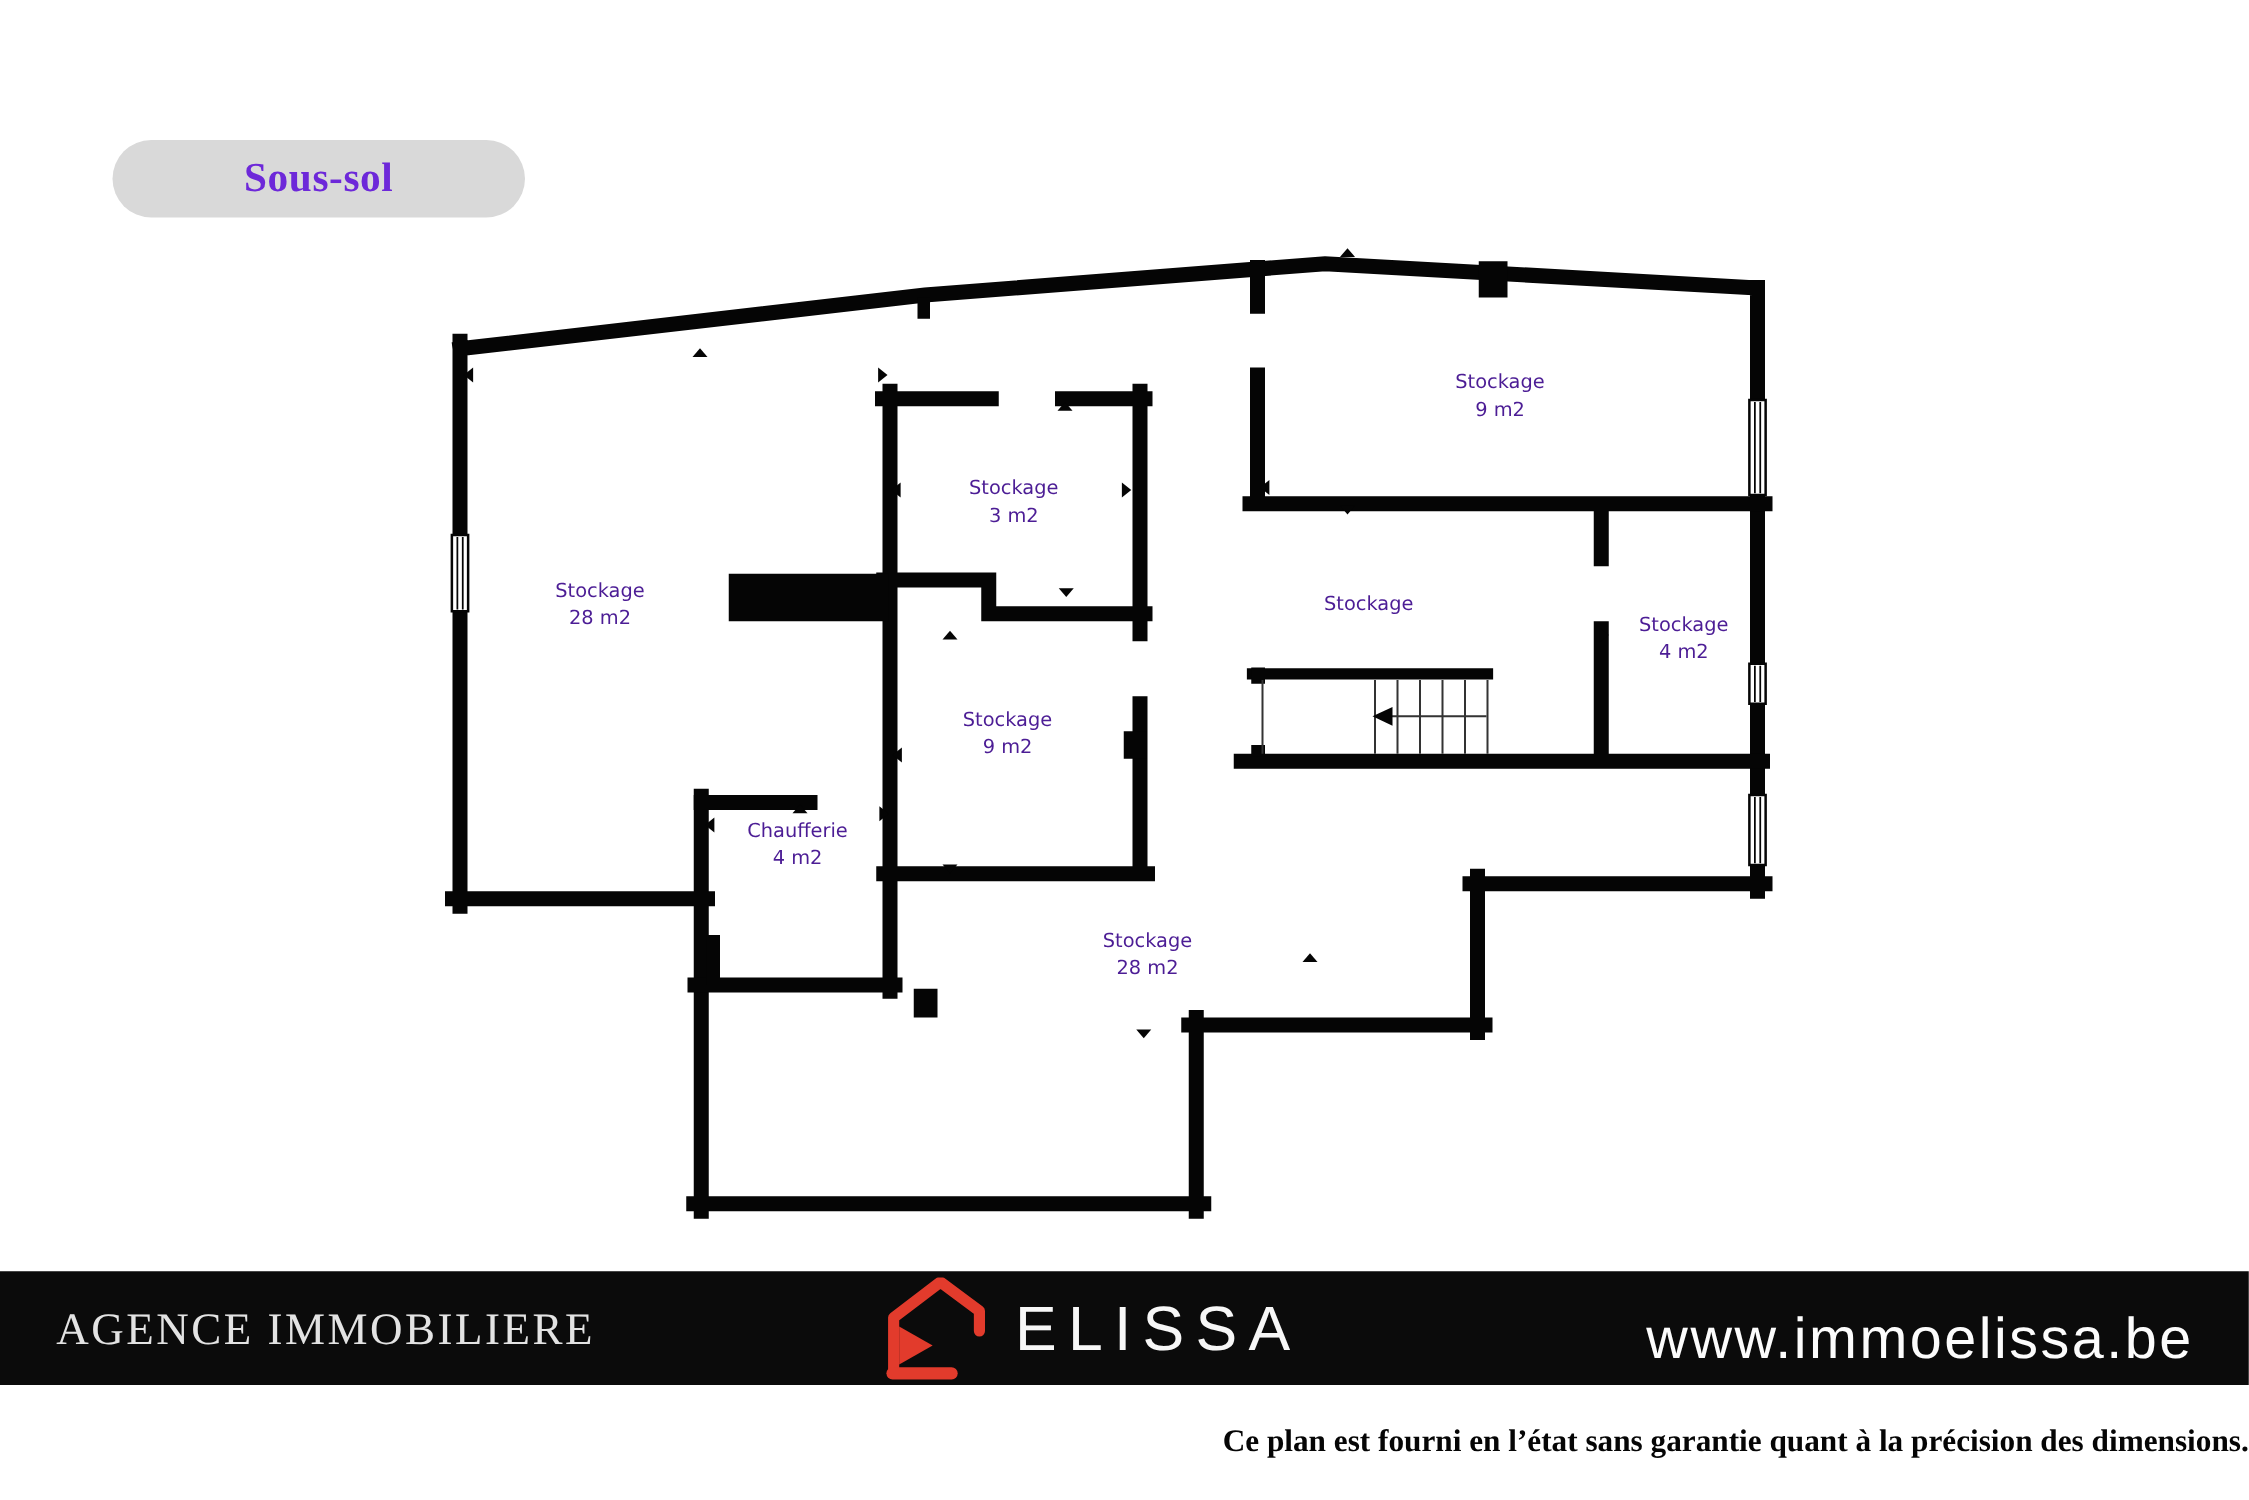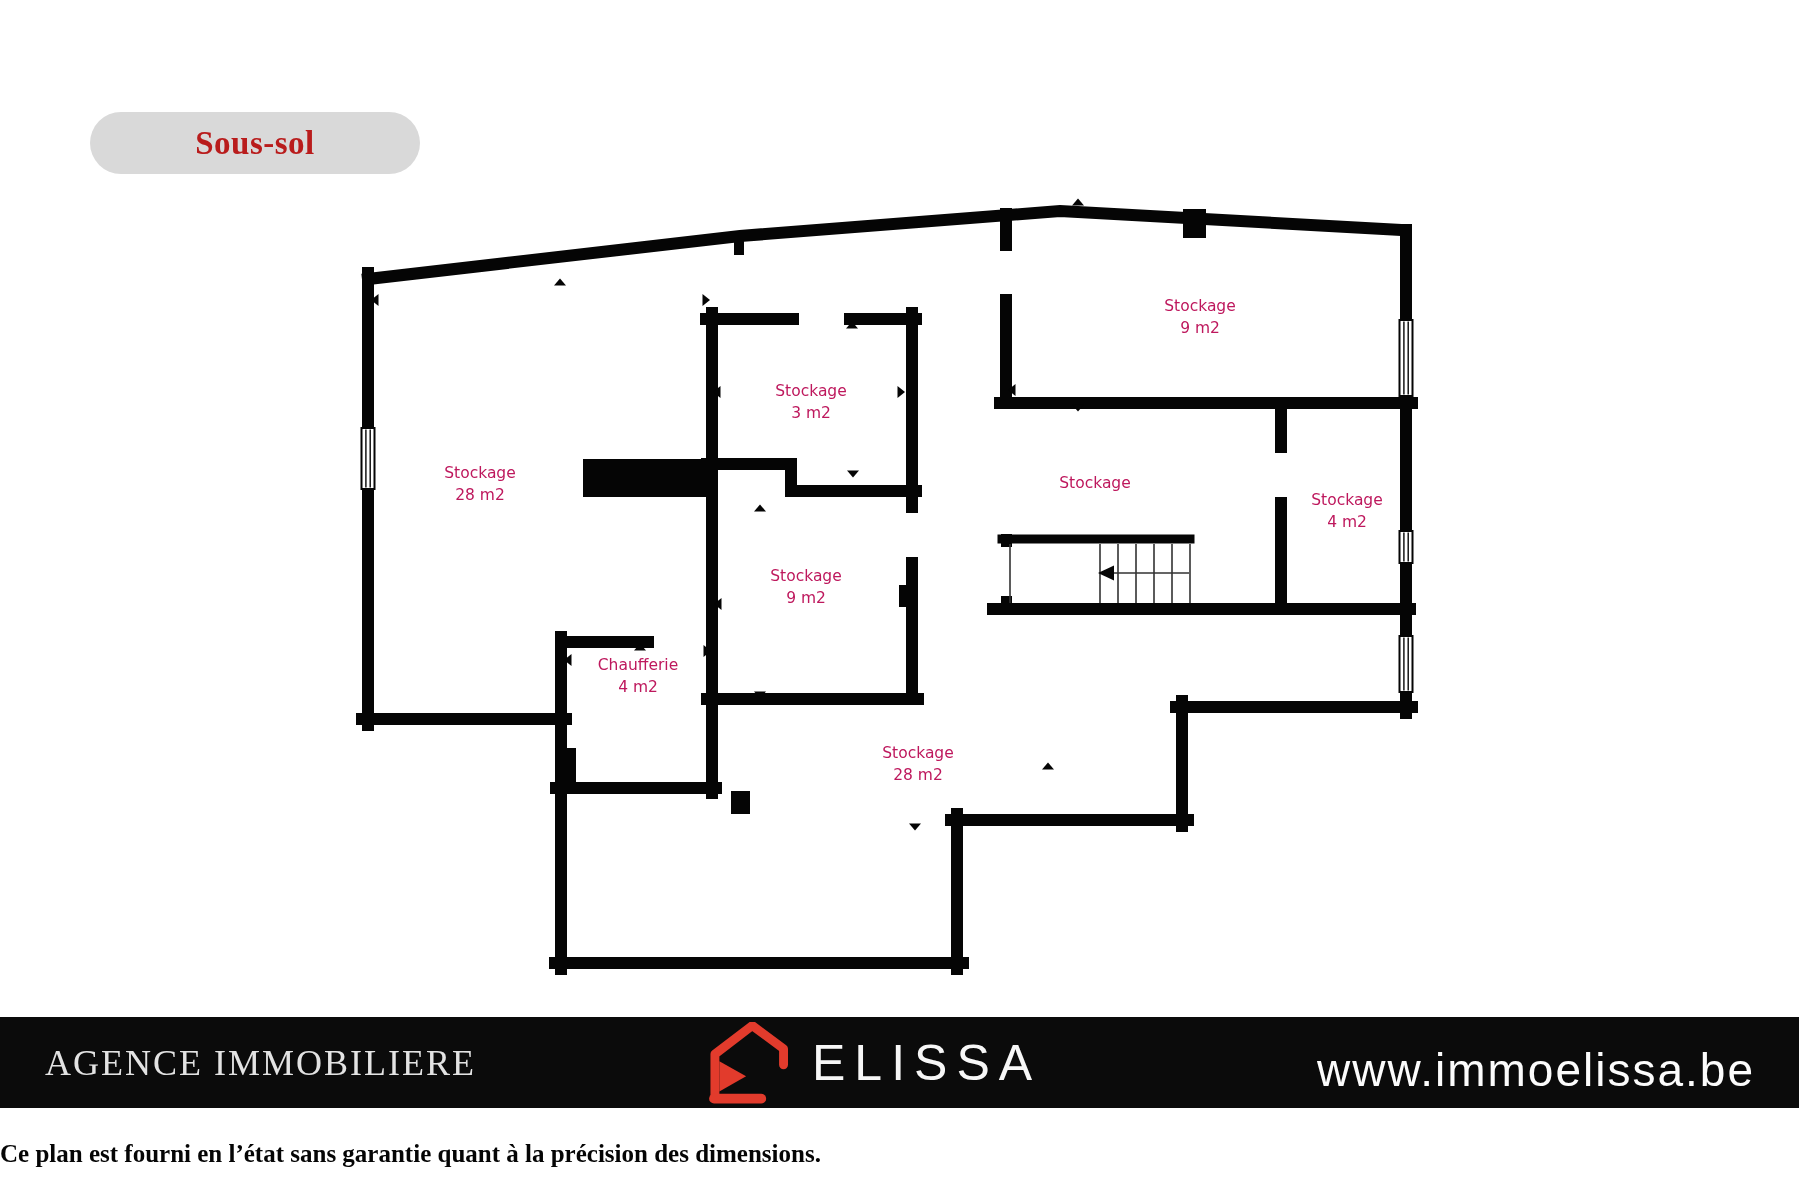--- a/index.html
+++ b/index.html
@@ -3,42 +3,42 @@
 <meta charset="utf-8">
 <style>
   html,body{margin:0;padding:0;background:#ffffff;}
   body{position:relative;width:1799px;height:1200px;overflow:hidden;
        font-family:"DejaVu Sans", sans-serif;}
 
   
   .floor-pill{position:absolute;left:90px;top:112px;width:330px;height:62px;
     background:#d9d9d9;border-radius:31px;display:flex;align-items:center;justify-content:center;}
   .floor-pill span{font-family:"Liberation Serif", serif;font-weight:bold;
-    font-size:33px;color:#b91c1c;letter-spacing:.5px;}
+    font-size:33px;color:#6d28d9;letter-spacing:.5px;}
 
   
   .plan-svg{position:absolute;left:0;top:0;}
 
   
   .room-label{position:absolute;transform:translate(-50%,-50%);
-    text-align:center;color:#be185d;font-size:15.5px;line-height:1.45;white-space:nowrap;}
+    text-align:center;color:#4c1d95;font-size:15.5px;line-height:1.45;white-space:nowrap;}
 
   
   .footer-bar{position:absolute;left:0;top:1017px;width:1799px;height:91px;background:#0b0b0b;}
   .agency-name{position:absolute;left:45px;top:1017px;height:91px;display:flex;align-items:center;
     font-family:Liberation Serif, serif;font-size:36px;font-weight:400;
     letter-spacing:2px;color:#e3e3e3;}
   .brand{position:absolute;left:706px;top:1017px;height:91px;display:flex;align-items:center;gap:24px;}
   .brand-word{font-family:"Liberation Sans", sans-serif;font-size:50px;font-weight:400;
     letter-spacing:9px;color:#f7f7f7;}
   .website{position:absolute;right:44px;top:1017px;height:105px;display:flex;align-items:center;
     font-family:"Liberation Sans", sans-serif;font-size:46px;font-weight:400;
     letter-spacing:2px;color:#fcfcfc;}
 
-  .disclaimer{position:absolute;left:0;top:1140px;width:1799px;text-align:left;
+  .disclaimer{position:absolute;left:0;top:1140px;width:1799px;text-align:right;
     font-family:"Liberation Serif", serif;font-weight:bold;font-size:25px;color:#050505;}
 </style>
 </head>
 <body>
 
 <div class="floor-pill">
   <span>Sous-sol</span>
 </div>
 
 <svg class="plan-svg" width="1799" height="1200" viewBox="0 0 1799 1200">

